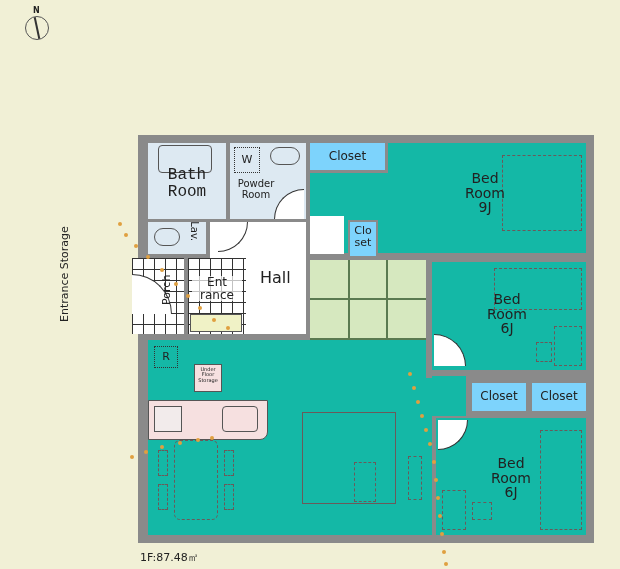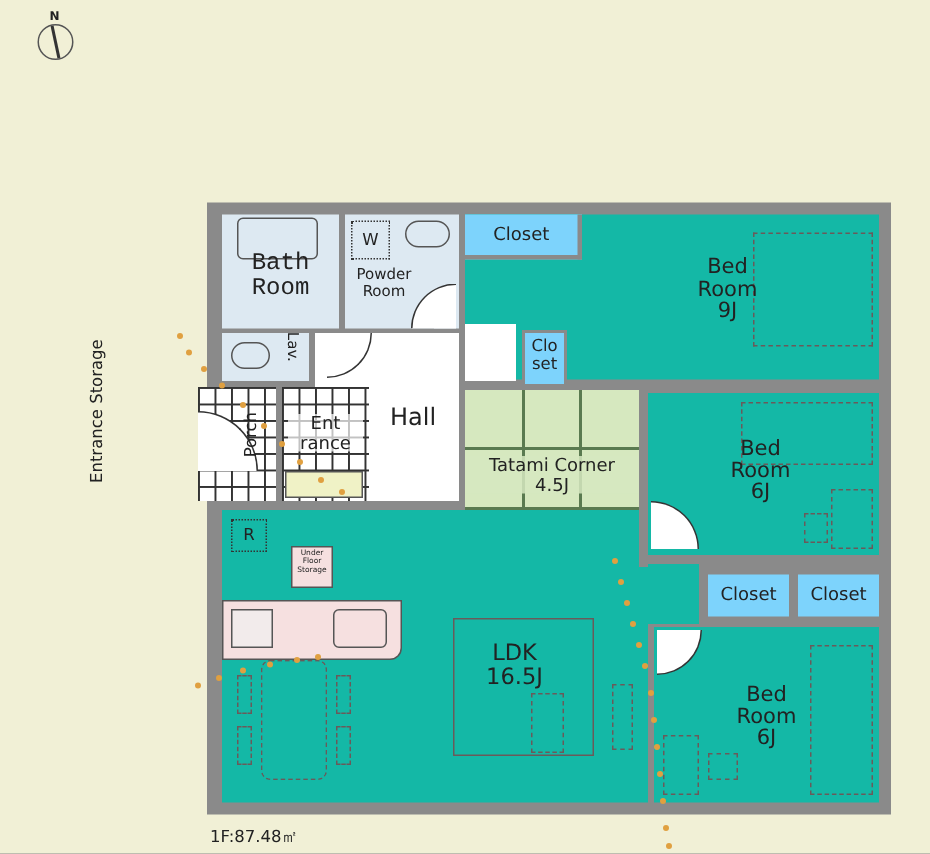--- a/index.html
+++ b/index.html
@@ -104,22 +104,20 @@
 <div class="room yellow" style="left:348px;top:220px;width:30px;height:38px;border:2px solid #8a8a8a;">
   <div class="lbl" style="left:0;right:0;top:3px;font-size:11px;">Clo
 set</div>
 </div>
 
 <div class="room green" style="left:310px;top:260px;width:116px;height:118px;">
   <div class="tatami-line" style="left:38px;top:0;width:1.5px;height:118px;"></div>
   <div class="tatami-line" style="left:76px;top:0;width:1.5px;height:118px;"></div>
   <div class="tatami-line" style="left:0;top:38px;width:116px;height:1.5px;"></div>
   <div class="tatami-line" style="left:0;top:78px;width:116px;height:1.5px;"></div>
-  <div class="lbl" style="left:0;right:0;top:44px;font-size:12px;background:rgba(214,232,191,0.85);">Tatami Corner
-4.5J</div>
 </div>
 
 <div class="room pink" style="left:432px;top:262px;width:154px;height:108px;">
   <div class="furn" style="left:62px;top:6px;width:88px;height:42px;"></div>
   <div class="furn" style="left:122px;top:64px;width:28px;height:40px;"></div>
   <div class="furn" style="left:104px;top:80px;width:16px;height:20px;"></div>
   <div class="lbl" style="left:40px;width:70px;top:30px;font-size:14px;">Bed
 Room
 6J</div>
   <div class="door-arc" style="left:2px;top:72px;width:32px;height:32px;border-radius:0 32px 0 0;border-left:none;border-bottom:none;"></div>
@@ -144,22 +142,20 @@
   <div class="solidf" style="left:6px;top:66px;width:28px;height:26px;background:#f2ebeb;"></div>
   <div class="solidf" style="left:74px;top:66px;width:36px;height:26px;border-radius:4px;"></div>
   <div class="furn" style="left:26px;top:100px;width:44px;height:80px;border-radius:6px;"></div>
   <div class="furn" style="left:10px;top:110px;width:10px;height:26px;"></div>
   <div class="furn" style="left:10px;top:144px;width:10px;height:26px;"></div>
   <div class="furn" style="left:76px;top:110px;width:10px;height:26px;"></div>
   <div class="furn" style="left:76px;top:144px;width:10px;height:26px;"></div>
   <div class="furn" style="left:154px;top:72px;width:94px;height:92px;border-style:solid;"></div>
   <div class="furn" style="left:206px;top:122px;width:22px;height:40px;"></div>
   <div class="furn" style="left:260px;top:116px;width:14px;height:44px;"></div>
-  <div class="lbl" style="left:160px;width:70px;top:88px;font-size:15px;">LDK
-16.5J</div>
 </div>
 <div class="room pink" style="left:426px;top:378px;width:6px;height:157px;"></div>
 
 <div class="room pink" style="left:436px;top:418px;width:150px;height:117px;">
   <div class="furn" style="left:104px;top:12px;width:42px;height:100px;"></div>
   <div class="furn" style="left:6px;top:72px;width:24px;height:40px;"></div>
   <div class="furn" style="left:36px;top:84px;width:20px;height:18px;"></div>
   <div class="lbl" style="left:40px;width:70px;top:38px;font-size:14px;">Bed
 Room
 6J</div>

